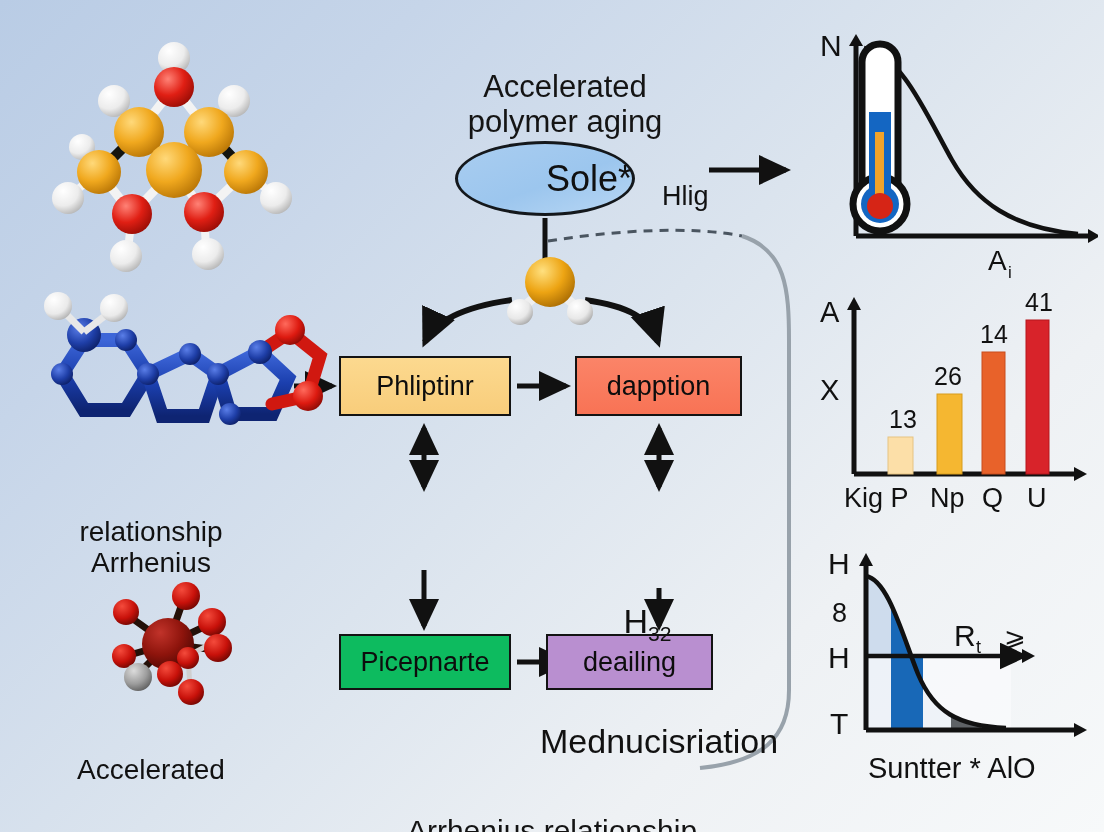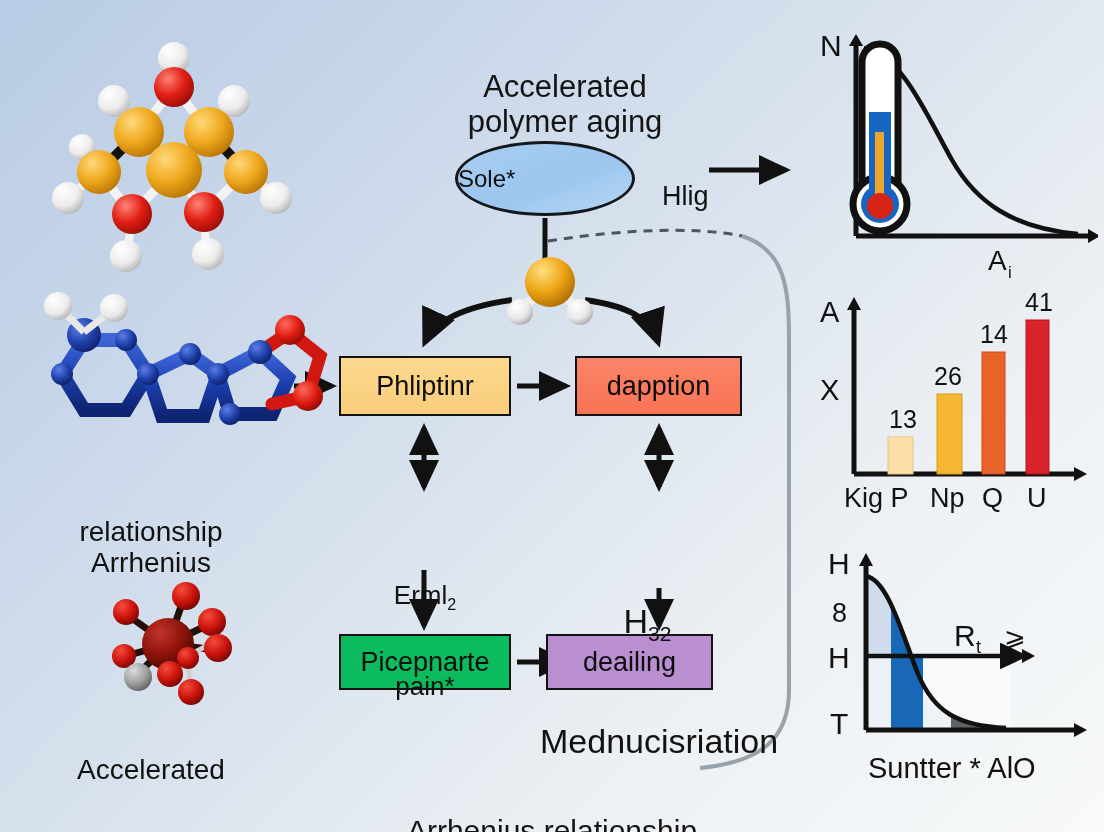--- a/index.html
+++ b/index.html
@@ -46,22 +46,22 @@
     text-align: center;
     font-size: 28px;
   }
 
   
   #sole-node {
     left: 455px; top: 141px; width: 180px; height: 75px;
     background: linear-gradient(160deg,#a9cdf0 0%, #9cc6ee 55%, #b8d7f4 100%);
     border: 3px solid #14181c;
     border-radius: 50% / 50%;
-    display: flex; align-items: center; justify-content: flex-start;
-    font-size: 24px; color: #101010;
+    display: flex; align-items: center; justify-content: flex-end;
+    font-size: 36px; color: #101010;
     box-sizing: border-box;
   }
 
   #hlig-label { left: 662px; top: 155px; font-size: 27px; }
 
   
   .pbox {
     border: 2.5px solid #131313;
     display: flex; align-items: center; justify-content: center;
     font-size: 27px; color: #0d0d0d;
@@ -169,24 +169,20 @@
   <div class="abs pbox" id="box-dapption">
     <span>dapption</span>
   </div>
   <div class="abs pbox" id="box-picepnarte">
     <span>Picepnarte</span>
   </div>
   <div class="abs pbox" id="box-deailing">
     <span>deailing</span>
   </div>
 
-  <div class="abs lbl" id="erml-label">
-    <div><span>Erml</span><sub>2</sub></div>
-    <div>pain*</div>
-  </div>
 
   <div class="abs lbl" id="h32-label">
     <div><span>H</span><sub>32</sub></div>
     <div>Mednucisriation</div>
   </div>
 
   <div class="abs lbl" id="arrhenius-rel-label"><div>relationship</div><div>Arrhenius</div></div>
   <div class="abs lbl" id="accelerated-label">Accelerated</div>
 
   <div class="abs lbl" id="bottom-caption">Arrhenius relationship</div>

